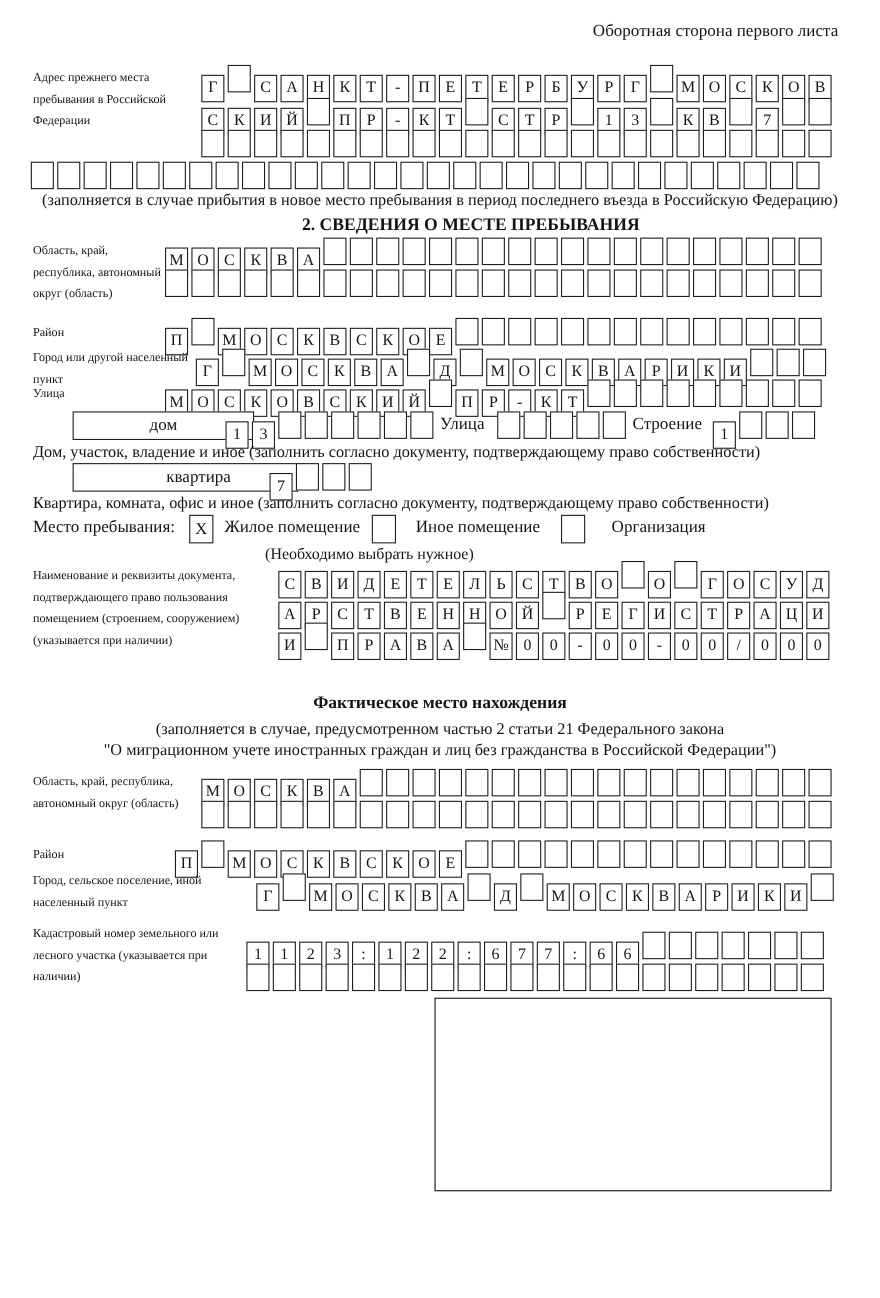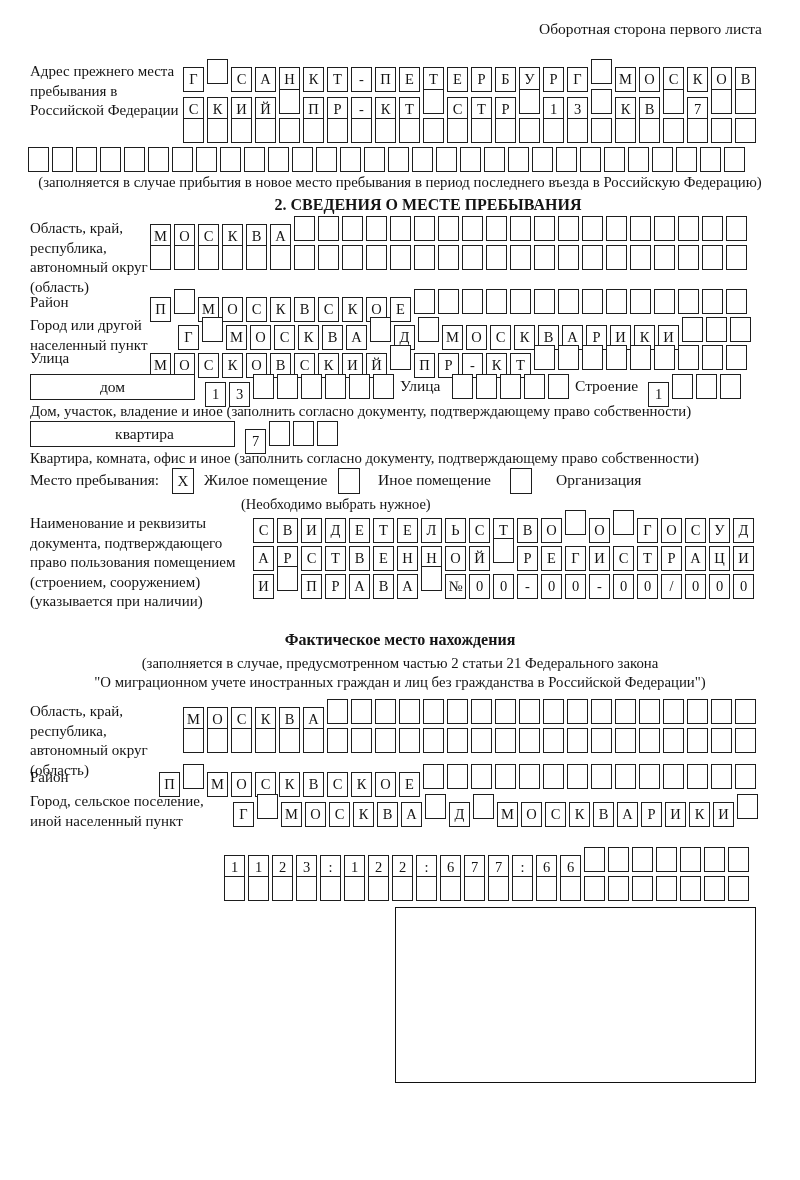--- a/index.html
+++ b/index.html
@@ -2,37 +2,37 @@
 <html><head>
 <meta charset="utf-8">
 <style>
   html,body { margin:0; padding:0; background:#888; }
   .page {
     position:relative; width:800px; height:1180px; background:#ffffff;
     font-family:"Liberation Serif","DejaVu Serif",serif; color:#141414;
     overflow:hidden; margin:0 auto;
   }
   .abs { position:absolute; }
-  .label { font-size:15px; line-height:19.5px; }
+  .label { font-size:11px; line-height:19.5px; }
   .header-note { font-size:15.5px; }
   .sec-title { font-size:16px; font-weight:bold; width:100%; text-align:center; }
   .caption { font-size:14.8px; }
   .center { width:100%; text-align:center; }
   .cellrow { white-space:nowrap; }
   .cell {
     display:inline-flex; align-items:center; justify-content:center;
     width:21px; height:25px; box-sizing:border-box;
     border:1.7px solid #1e1e1e; margin-right:3px;
     font-size:14.5px; background:#fff;
   }
   .cb { width:22px; height:26px; font-size:15px; }
   .namedbox {
     display:flex; align-items:center; justify-content:center;
     box-sizing:border-box; border:1.7px solid #1e1e1e; height:26px;
-    font-size:15.5px; background:#fff;
+    font-size:15.5px; background:#fff;margin-left:36px;
   }
   .inline-label { font-size:15.5px; }
   .opt-label { font-size:15.5px; }
   .note { font-size:14.5px; }
   .stamp-box { box-sizing:border-box; border:1.9px solid #111; background:#fff; }
   .stamp-caption { font-size:15px; line-height:19.5px; text-align:center; }
 </style>
 </head>
 <body>
 
@@ -95,18 +95,19 @@
   <div class="abs label" style="left:30px; top:702px; width:152px;">Область, край, республика, автономный округ (область)</div>
   <div class="abs cellrow" style="left:183px; top:699px;"><span class="cell">М</span><span class="cell">О</span><span class="cell">С</span><span class="cell">К</span><span class="cell">В</span><span class="cell">А</span><span class="cell"></span><span class="cell"></span><span class="cell"></span><span class="cell"></span><span class="cell"></span><span class="cell"></span><span class="cell"></span><span class="cell"></span><span class="cell"></span><span class="cell"></span><span class="cell"></span><span class="cell"></span><span class="cell"></span><span class="cell"></span><span class="cell"></span><span class="cell"></span><span class="cell"></span><span class="cell"></span></div>
   <div class="abs cellrow" style="left:183px; top:728px;"><span class="cell"></span><span class="cell"></span><span class="cell"></span><span class="cell"></span><span class="cell"></span><span class="cell"></span><span class="cell"></span><span class="cell"></span><span class="cell"></span><span class="cell"></span><span class="cell"></span><span class="cell"></span><span class="cell"></span><span class="cell"></span><span class="cell"></span><span class="cell"></span><span class="cell"></span><span class="cell"></span><span class="cell"></span><span class="cell"></span><span class="cell"></span><span class="cell"></span><span class="cell"></span><span class="cell"></span></div>
 
   <div class="abs label" style="left:30px; top:768px;">Район</div>
   <div class="abs cellrow" style="left:159px; top:764px;"><span class="cell">П</span><span class="cell"></span><span class="cell">М</span><span class="cell">О</span><span class="cell">С</span><span class="cell">К</span><span class="cell">В</span><span class="cell">С</span><span class="cell">К</span><span class="cell">О</span><span class="cell">Е</span><span class="cell"></span><span class="cell"></span><span class="cell"></span><span class="cell"></span><span class="cell"></span><span class="cell"></span><span class="cell"></span><span class="cell"></span><span class="cell"></span><span class="cell"></span><span class="cell"></span><span class="cell"></span><span class="cell"></span><span class="cell"></span></div>
 
   <div class="abs label" style="left:30px; top:792px; width:208px;">Город, сельское поселение, иной населенный пункт</div>
   <div class="abs cellrow" style="left:233px; top:794px;"><span class="cell">Г</span><span class="cell"></span><span class="cell">М</span><span class="cell">О</span><span class="cell">С</span><span class="cell">К</span><span class="cell">В</span><span class="cell">А</span><span class="cell"></span><span class="cell">Д</span><span class="cell"></span><span class="cell">М</span><span class="cell">О</span><span class="cell">С</span><span class="cell">К</span><span class="cell">В</span><span class="cell">А</span><span class="cell">Р</span><span class="cell">И</span><span class="cell">К</span><span class="cell">И</span><span class="cell"></span></div>
 
+  <div class="abs label" style="left:30px; top:840px; width:185px;">Кадастровый номер земельного или лесного участка (указывается при наличии)</div>
   <div class="abs cellrow" style="left:224px; top:847px;"><span class="cell">1</span><span class="cell">1</span><span class="cell">2</span><span class="cell">3</span><span class="cell">:</span><span class="cell">1</span><span class="cell">2</span><span class="cell">2</span><span class="cell">:</span><span class="cell">6</span><span class="cell">7</span><span class="cell">7</span><span class="cell">:</span><span class="cell">6</span><span class="cell">6</span><span class="cell"></span><span class="cell"></span><span class="cell"></span><span class="cell"></span><span class="cell"></span><span class="cell"></span><span class="cell"></span></div>
   <div class="abs cellrow" style="left:224px; top:876px;"><span class="cell"></span><span class="cell"></span><span class="cell"></span><span class="cell"></span><span class="cell"></span><span class="cell"></span><span class="cell"></span><span class="cell"></span><span class="cell"></span><span class="cell"></span><span class="cell"></span><span class="cell"></span><span class="cell"></span><span class="cell"></span><span class="cell"></span><span class="cell"></span><span class="cell"></span><span class="cell"></span><span class="cell"></span><span class="cell"></span><span class="cell"></span><span class="cell"></span></div>
 
   <div class="abs stamp-box" style="left:395px; top:907px; width:361px; height:176px;"></div>
 
 </div>
 
 </body></html>

